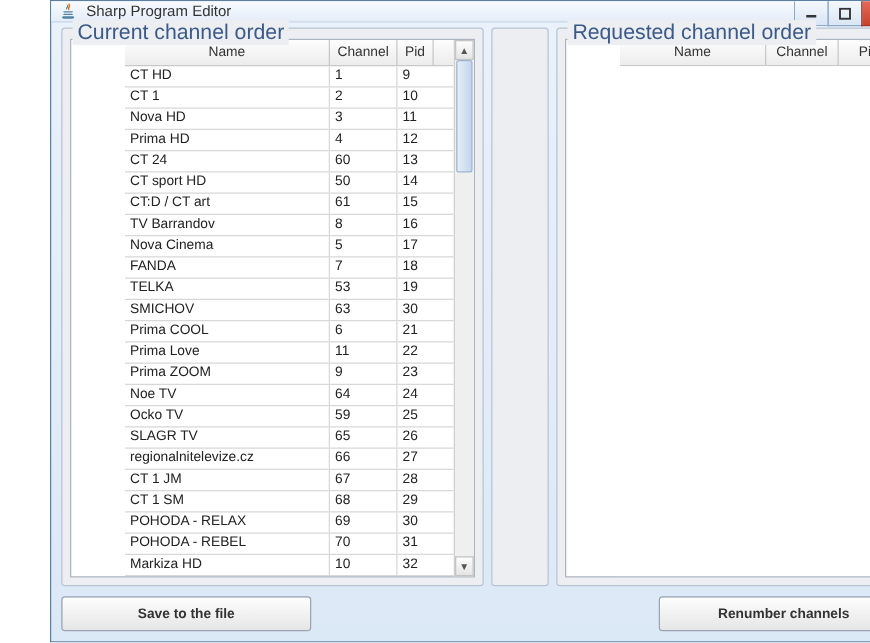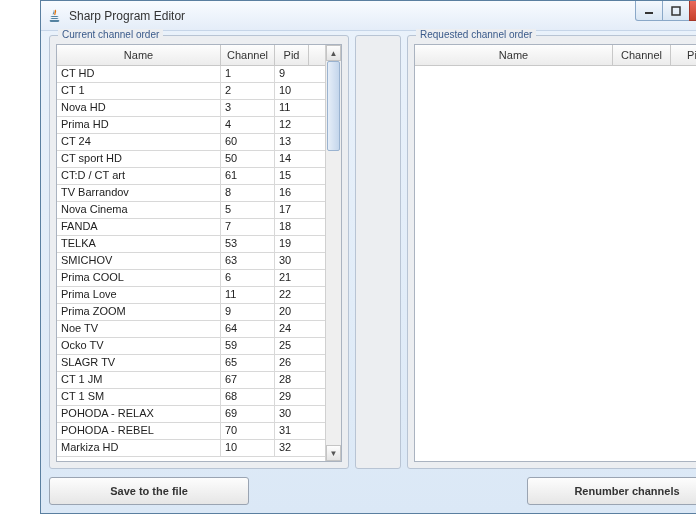--- a/index.html
+++ b/index.html
@@ -78,33 +78,33 @@
   border: 1px solid #b8c4d4;
   border-radius: 3px;
   background: #eceef1;
 }
 .panel-legend {
   position: absolute;
   top: -7px; left: 8px;
   background: #eceef1;
   padding: 0 4px;
   color: #3a5a8a;
-  font-size: 10px;
+  font-size: 17px;
 }
 .table-wrap {
   flex: 1;
   border: 1px solid #aab3c0;
   background: #fff;
   display: flex;
   min-height: 0;
 }
 .table-inner {
   flex: 1;
   overflow: hidden;
-  display: flex; flex-direction: column;
+  display: flex; flex-direction: column; padding-left: 43px;
 }
 .thead {
   display: flex;
   background: linear-gradient(#fdfdfd, #ececec);
   border-bottom: 1px solid #c8c8c8;
   flex-shrink: 0;
 }
 .th {
   border-right: 1px solid #c8c8c8;
   padding: 4px 6px;
@@ -280,36 +280,41 @@
                   <div class="cell pid">21</div>
                 </div>
                 <div class="row">
                   <div class="cell name">Prima Love</div>
                   <div class="cell channel">11</div>
                   <div class="cell pid">22</div>
                 </div>
                 <div class="row">
                   <div class="cell name">Prima ZOOM</div>
                   <div class="cell channel">9</div>
-                  <div class="cell pid">20</div>
+                  <div class="cell pid">23</div>
                 </div>
                 <div class="row">
                   <div class="cell name">Noe TV</div>
                   <div class="cell channel">64</div>
                   <div class="cell pid">24</div>
                 </div>
                 <div class="row">
                   <div class="cell name">Ocko TV</div>
                   <div class="cell channel">59</div>
                   <div class="cell pid">25</div>
                 </div>
                 <div class="row">
                   <div class="cell name">SLAGR TV</div>
                   <div class="cell channel">65</div>
                   <div class="cell pid">26</div>
+                </div>
+                <div class="row">
+                  <div class="cell name">regionalnitelevize.cz</div>
+                  <div class="cell channel">66</div>
+                  <div class="cell pid">27</div>
                 </div>
                 <div class="row">
                   <div class="cell name">CT 1 JM</div>
                   <div class="cell channel">67</div>
                   <div class="cell pid">28</div>
                 </div>
                 <div class="row">
                   <div class="cell name">CT 1 SM</div>
                   <div class="cell channel">68</div>
                   <div class="cell pid">29</div>

